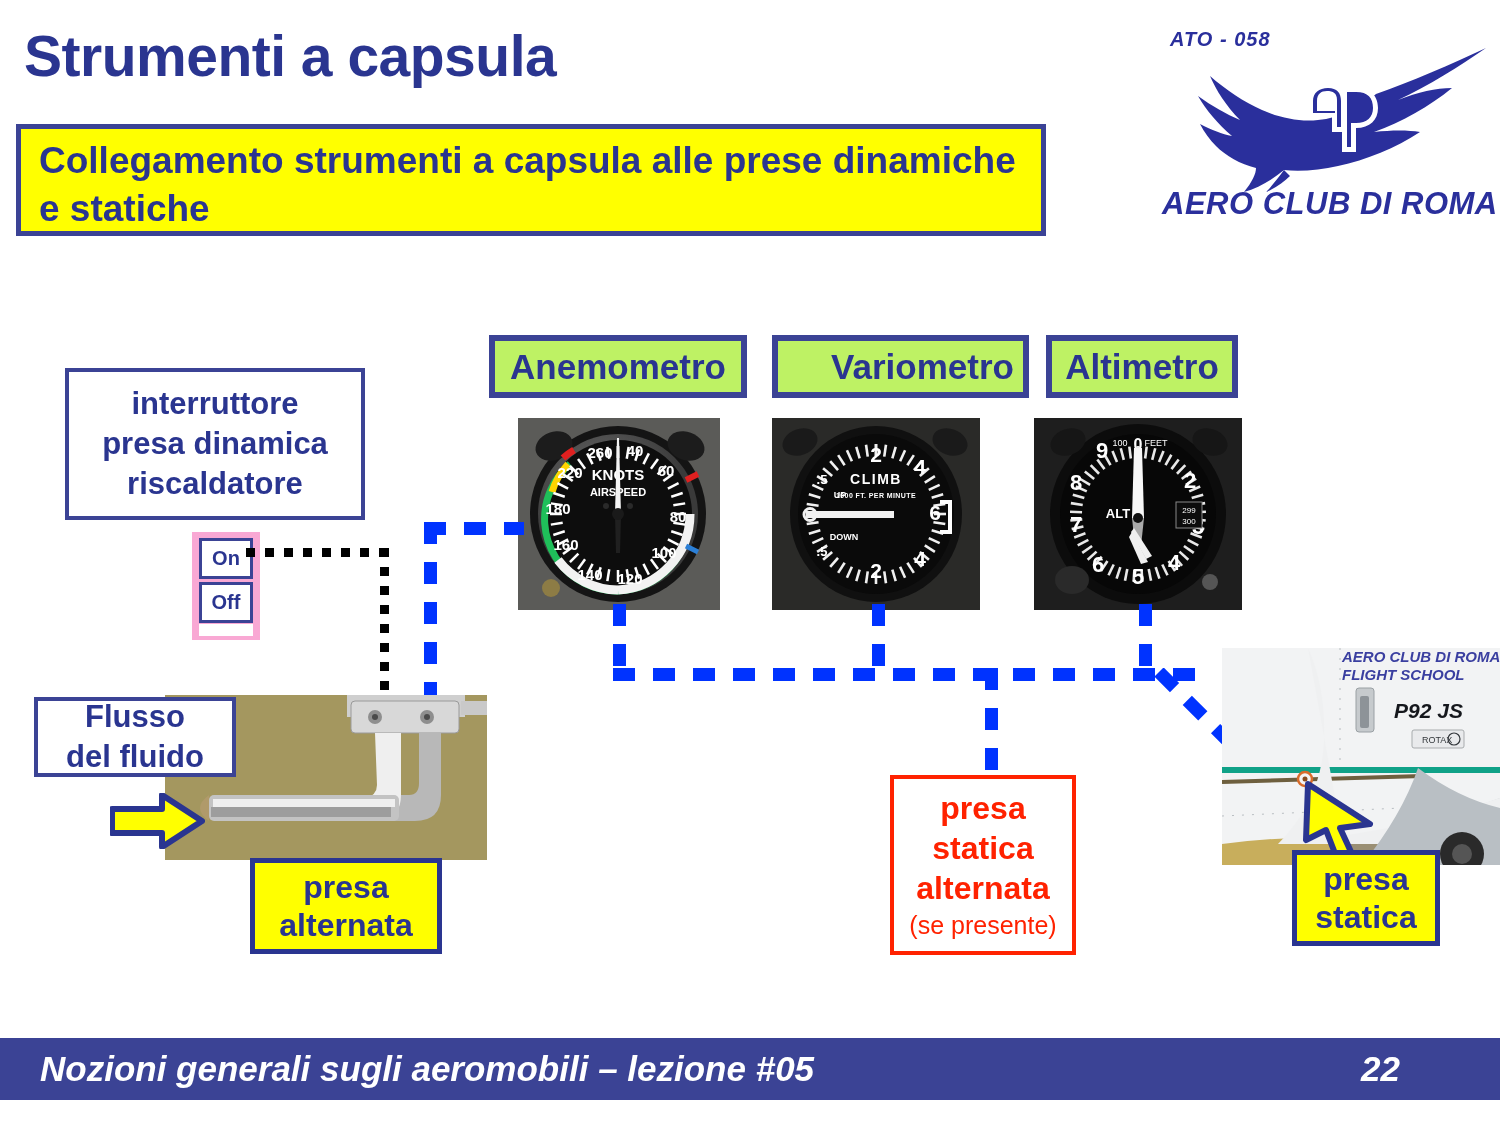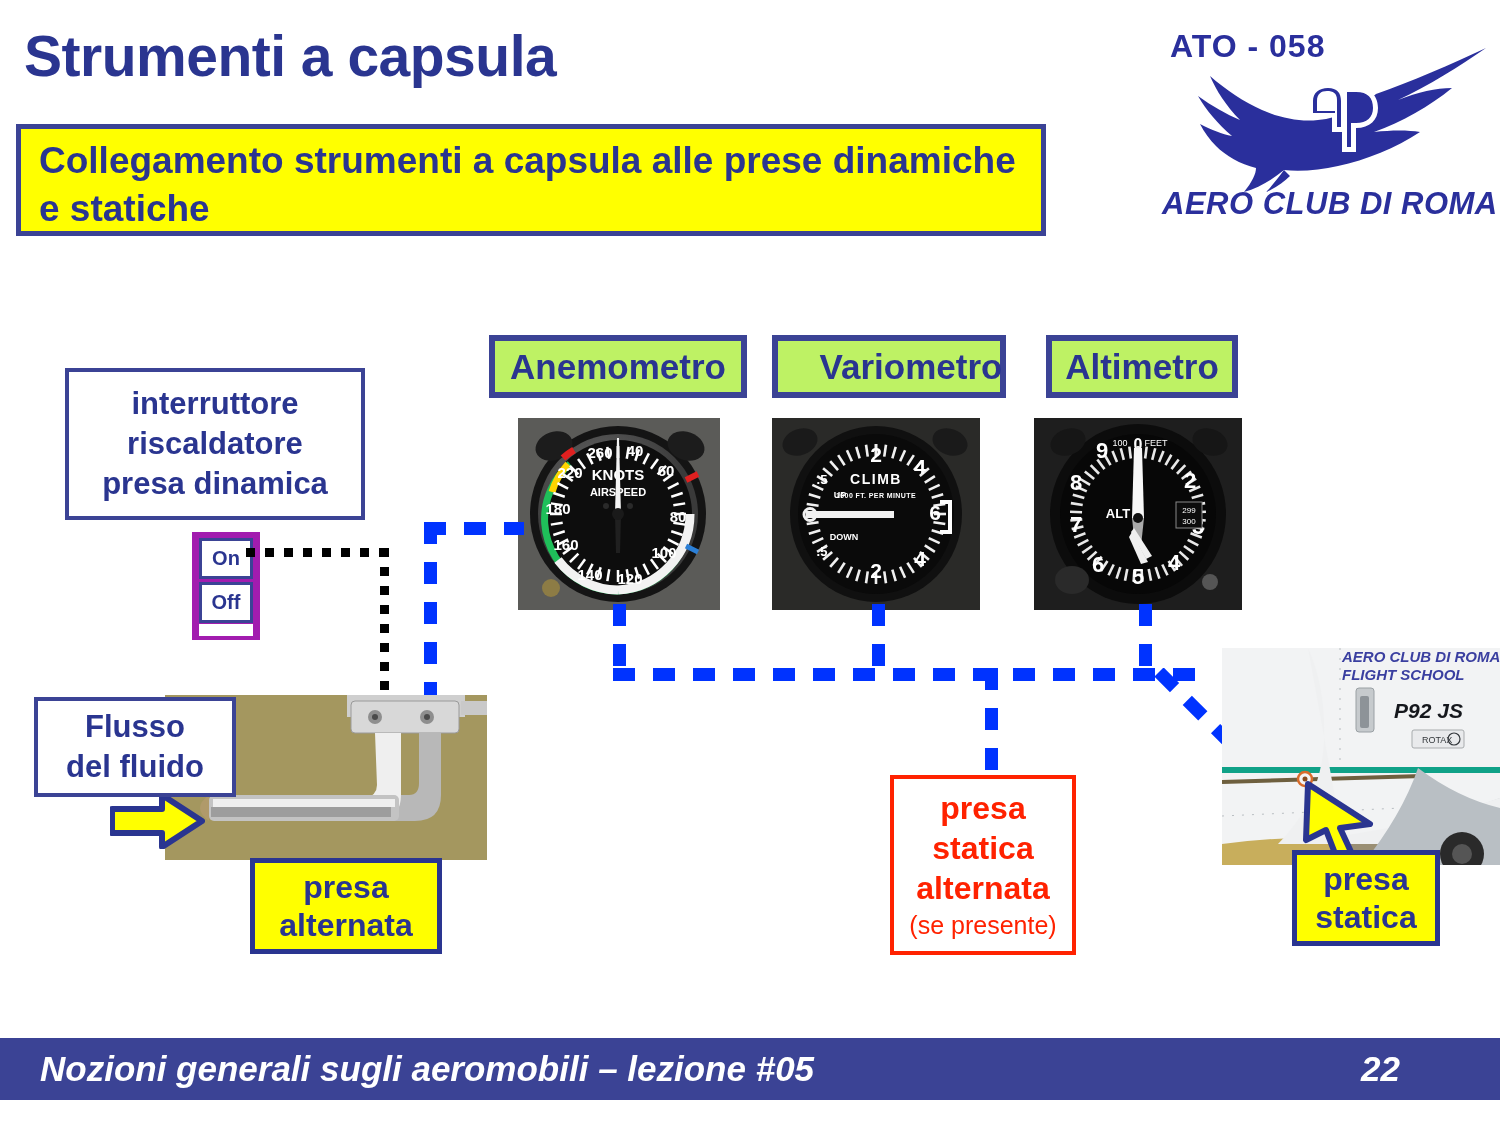--- a/index.html
+++ b/index.html
@@ -13,22 +13,22 @@
     line-height:80px;white-space:nowrap;}
 
   
   #subtitle-box{left:16px;top:124px;width:1030px;height:112px;
     background:#ffff00;border:5px solid #3b4395;box-sizing:border-box;}
   #subtitle-text{position:absolute;left:18px;top:8px;right:8px;
     font-size:37px;font-weight:bold;color:#2a3590;line-height:48px;}
 
   
   #logo-block{left:1150px;top:14px;width:340px;height:215px;}
-  #logo-ato{position:absolute;left:20px;top:14px;font-size:32px;font-weight:bold;
-    color:#2a2f9c;letter-spacing:1px;}
+  #logo-ato{position:absolute;left:20px;top:14px;font-size:20px;font-weight:bold;
+    font-style:italic;color:#2a2f9c;letter-spacing:1px;}
   #logo-name{position:absolute;left:12px;top:172px;font-size:31px;font-weight:bold;
     font-style:italic;color:#2a2f9c;letter-spacing:0.5px;white-space:nowrap;}
   #logo-eagle{position:absolute;left:10px;top:30px;width:330px;height:150px;}
 
   
   .greenlbl{background:#bef264;border:6px solid #3b4395;box-sizing:border-box;
     display:flex;align-items:center;justify-content:center;
     font-size:35px;font-weight:bold;color:#2a3590;}
   .yellowlbl{background:#ffff00;border:5px solid #2a3590;box-sizing:border-box;
     display:flex;flex-direction:column;align-items:center;justify-content:center;
@@ -49,21 +49,21 @@
   .bl-h{background:repeating-linear-gradient(to right,#0033ff 0 22px,transparent 22px 40px);
         height:13px;}
   .bl-v{background:repeating-linear-gradient(to bottom,#0033ff 0 22px,transparent 22px 40px);
         width:13px;}
   .bk-h{background:repeating-linear-gradient(to right,#000 0 9px,transparent 9px 19px);
         height:9px;}
   .bk-v{background:repeating-linear-gradient(to bottom,#000 0 9px,transparent 9px 19px);
         width:9px;}
 
   
-  #switch-outer{left:192px;top:532px;width:68px;height:108px;background:#a21caf;}
+  #switch-outer{left:192px;top:532px;width:68px;height:108px;background:#f9a8d4;}
   .sw-cell{position:absolute;left:7px;width:54px;height:41px;background:#fff;
     border:3px solid #3b4395;box-sizing:border-box;display:flex;
     align-items:center;justify-content:center;font-size:20px;font-weight:bold;color:#2a3590;}
   #sw-on{top:6px;}
   #sw-off{top:50px;}
   #sw-blank{position:absolute;left:7px;top:92px;width:54px;height:12px;background:#fff;}
 
   
   #pitot-photo{left:165px;top:695px;width:322px;height:165px;}
   #plane-photo{left:1222px;top:648px;width:278px;height:217px;}
@@ -103,21 +103,21 @@
       <path fill="#fff" d="M52 4 C68 4 78 12 78 26 C78 38 70 46 56 46 L56 70 L42 70 L42 4 Z"></path>
       <path fill="#2a2f9c" d="M56 10 C68 10 73 16 73 26 C73 35 67 41 56 41 L51 41 L51 65 L47 65 L47 10 Z"></path>
     </g>
   </svg>
   <div id="logo-name">AERO CLUB DI ROMA</div>
 </div>
 
 <div class="abs greenlbl" style="left:489px;top:335px;width:258px;height:63px;">
   <span>Anemometro</span>
 </div>
-<div class="abs greenlbl" style="left:772px;top:335px;width:234px;height:63px;padding-left:44px;">
+<div class="abs greenlbl" style="left:772px;top:335px;width:257px;height:63px;padding-left:44px;">
   <span>Variometro</span>
 </div>
 <div class="abs greenlbl" style="left:1046px;top:335px;width:192px;height:63px;">
   <span>Altimetro</span>
 </div>
 
 <div class="abs instr" style="left:518px;top:418px;width:202px;height:192px;">
   <svg width="202" height="192" viewBox="0 0 202 192">
     <defs>
       <radialGradient id="asiBez" cx="40%" cy="30%">
@@ -371,22 +371,22 @@
     <g fill="#f0f0f0">
       <polygon points="100,110 118,138 112,141 97,114"></polygon>
       <polygon points="98,114 114,144 107,146 95,119"></polygon>
     </g>
     <circle cx="104" cy="100" r="5" fill="#111"></circle>
   </svg>
 </div>
 
 <div class="abs whitelbl" style="left:65px;top:368px;width:300px;height:152px;">
   <span>interruttore</span>
+  <span>presa dinamica</span>
   <span>riscaldatore</span>
-  <span>presa dinamica</span>
 </div>
 
 <div class="abs" id="switch-outer">
   <div class="sw-cell" id="sw-on">On</div>
   <div class="sw-cell" id="sw-off">Off</div>
   <div id="sw-blank"></div>
 </div>
 
 <div class="abs bk-h" style="left:246px;top:548px;width:143px;"></div>
 <div class="abs bk-v" style="left:380px;top:548px;height:152px;"></div>
@@ -423,21 +423,21 @@
     <rect x="296" y="6" width="26" height="14" fill="#c9c9c9"></rect>
   </svg>
 </div>
 
 <div class="abs" style="left:110px;top:793px;width:95px;height:56px;">
   <svg width="95" height="56" viewBox="0 0 95 56">
     <polygon points="2,16 52,16 52,2 92,28 52,54 52,40 2,40" fill="#ffff00" stroke="#2a3590" stroke-width="6" stroke-linejoin="round"></polygon>
   </svg>
 </div>
 
-<div class="abs whitelbl" style="left:34px;top:697px;width:202px;height:100px;">
+<div class="abs whitelbl" style="left:34px;top:697px;width:202px;height:80px;">
   <span>Flusso</span>
   <span>del fluido</span>
 </div>
 
 <div class="abs yellowlbl" style="left:250px;top:858px;width:192px;height:96px;">
   <span>presa</span>
   <span>alternata</span>
 </div>
 
 <div class="abs redlbl" style="left:890px;top:775px;width:186px;height:180px;">

